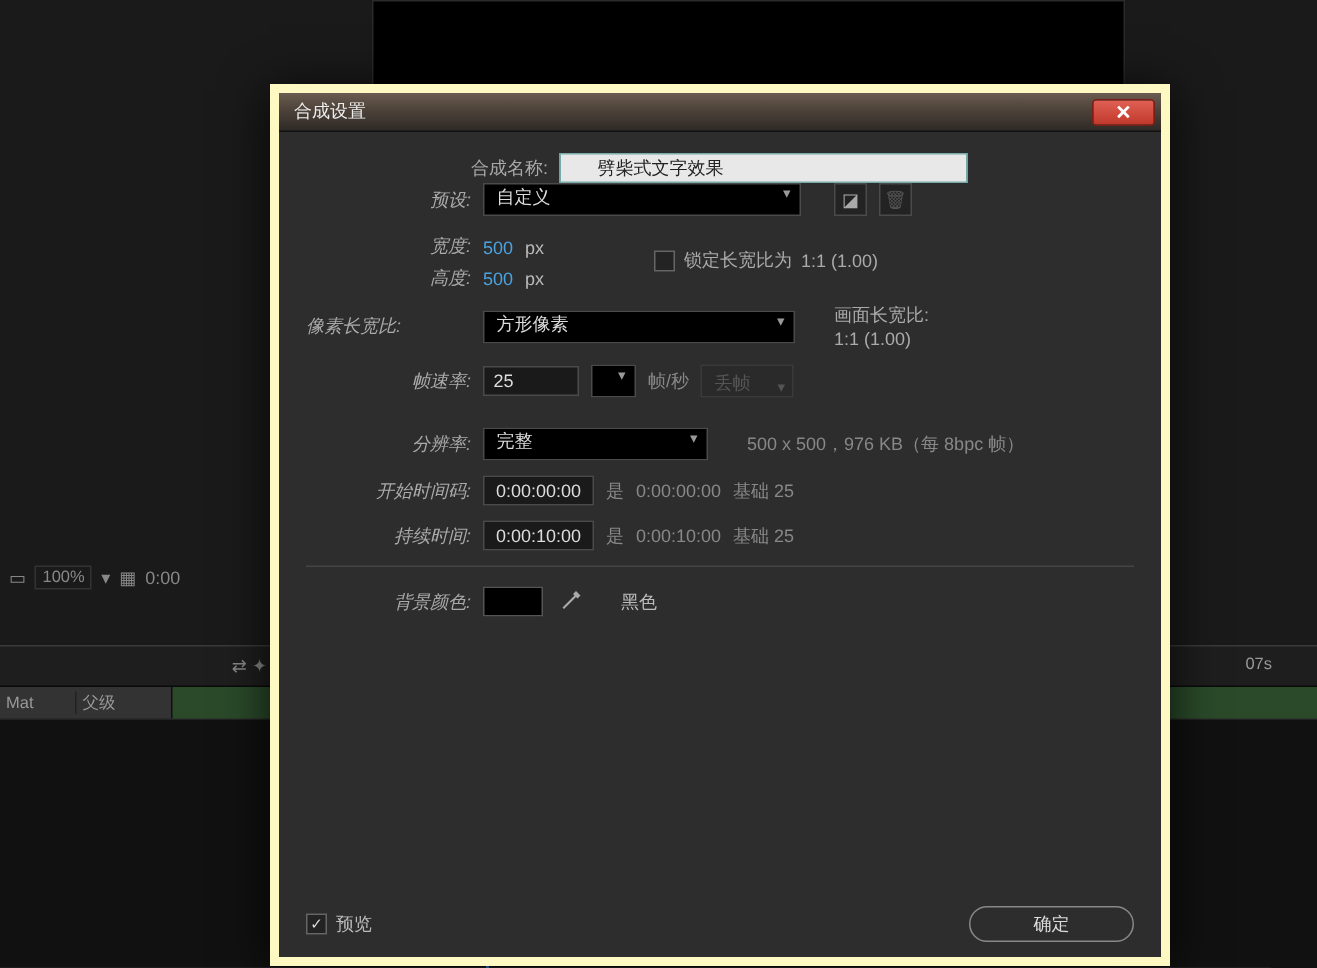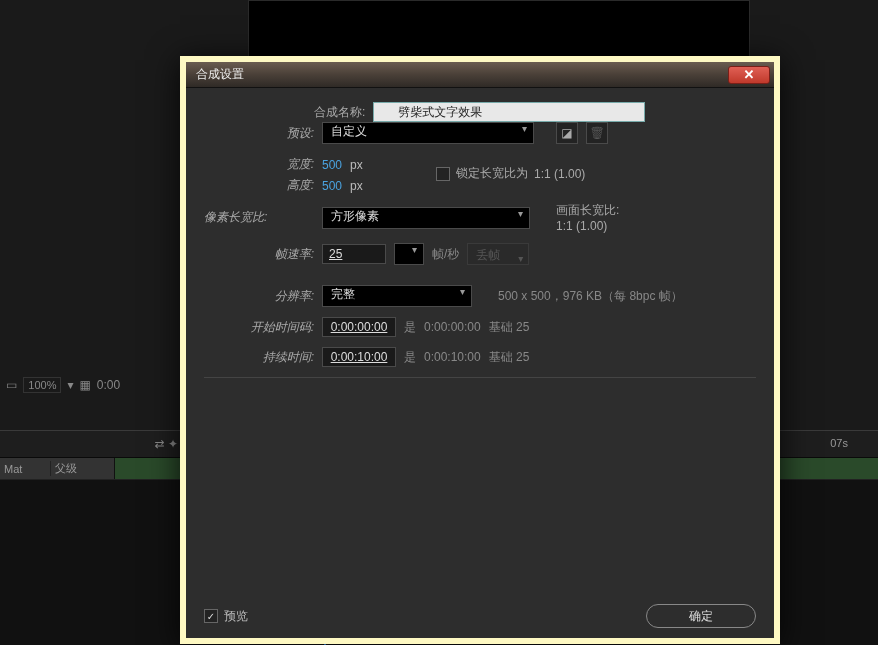--- a/index.html
+++ b/index.html
@@ -117,21 +117,20 @@
       font-size: 10px; color: #ddd;
     }
     .aspect-block { margin-bottom: 8px; }
     .preset-block { padding-left: 32px; margin-bottom: 12px; }
     .wh-block { padding-left: 32px; margin-bottom: 6px; }
     .aspect-text { color: #aaa; font-size: 12px; }
     .num-input {
       background: #1a1a1a; border: 1px solid #4a4a4a; color: #ddd;
       height: 20px; padding: 0 6px; width: 64px; text-align: center;
       font-size: 12px;
-      text-decoration: underline;
     }
     .num-input-wide { width: 74px; }
     .small-drop { width: 26px; }
     .muted { color: #888; font-size: 12px; }
     .divider { height: 1px; background: #444; margin: 10px 0 12px; }
     .color-swatch {
       width: 40px; height: 20px; background: #000; border: 1px solid #555;
     }
     .eyedropper {
       width: 22px; height: 22px; display: flex; align-items: center; justify-content: center;
@@ -280,20 +279,33 @@
         <div class="form-label" style="width:94px">持续时间:</div>
         <div class="num-input num-input-wide" style="text-align:center; display:flex; align-items:center; justify-content:center;">0:00:10:00</div>
         <span class="muted">是</span>
         <span class="muted">0:00:10:00</span>
         <span class="muted">基础 25</span>
       </div>
     </div>
 
     <div class="divider"></div>
 
+    <div class="section-indent">
+      <div class="form-row">
+        <div class="form-label" style="width:94px">背景颜色:</div>
+        <div class="color-swatch"></div>
+        <div class="eyedropper">
+          <svg width="14" height="14" viewBox="0 0 14 14">
+              <path d="M11 1l2 2-2 2-1-1-6 6-2 2-1-1 2-2 6-6-1-1 2-2z" fill="#aaa"></path>
+            </svg>
+        </div>
+        <div style="width:6px"></div>
+        <span>黑色</span>
+      </div>
+    </div>
 
   </div>
 
   <div class="footer">
     <div class="preview">
       <span class="checkbox">✓</span>
       <span>预览</span>
     </div>
     <div class="ok-btn">
       <span>确定</span>

